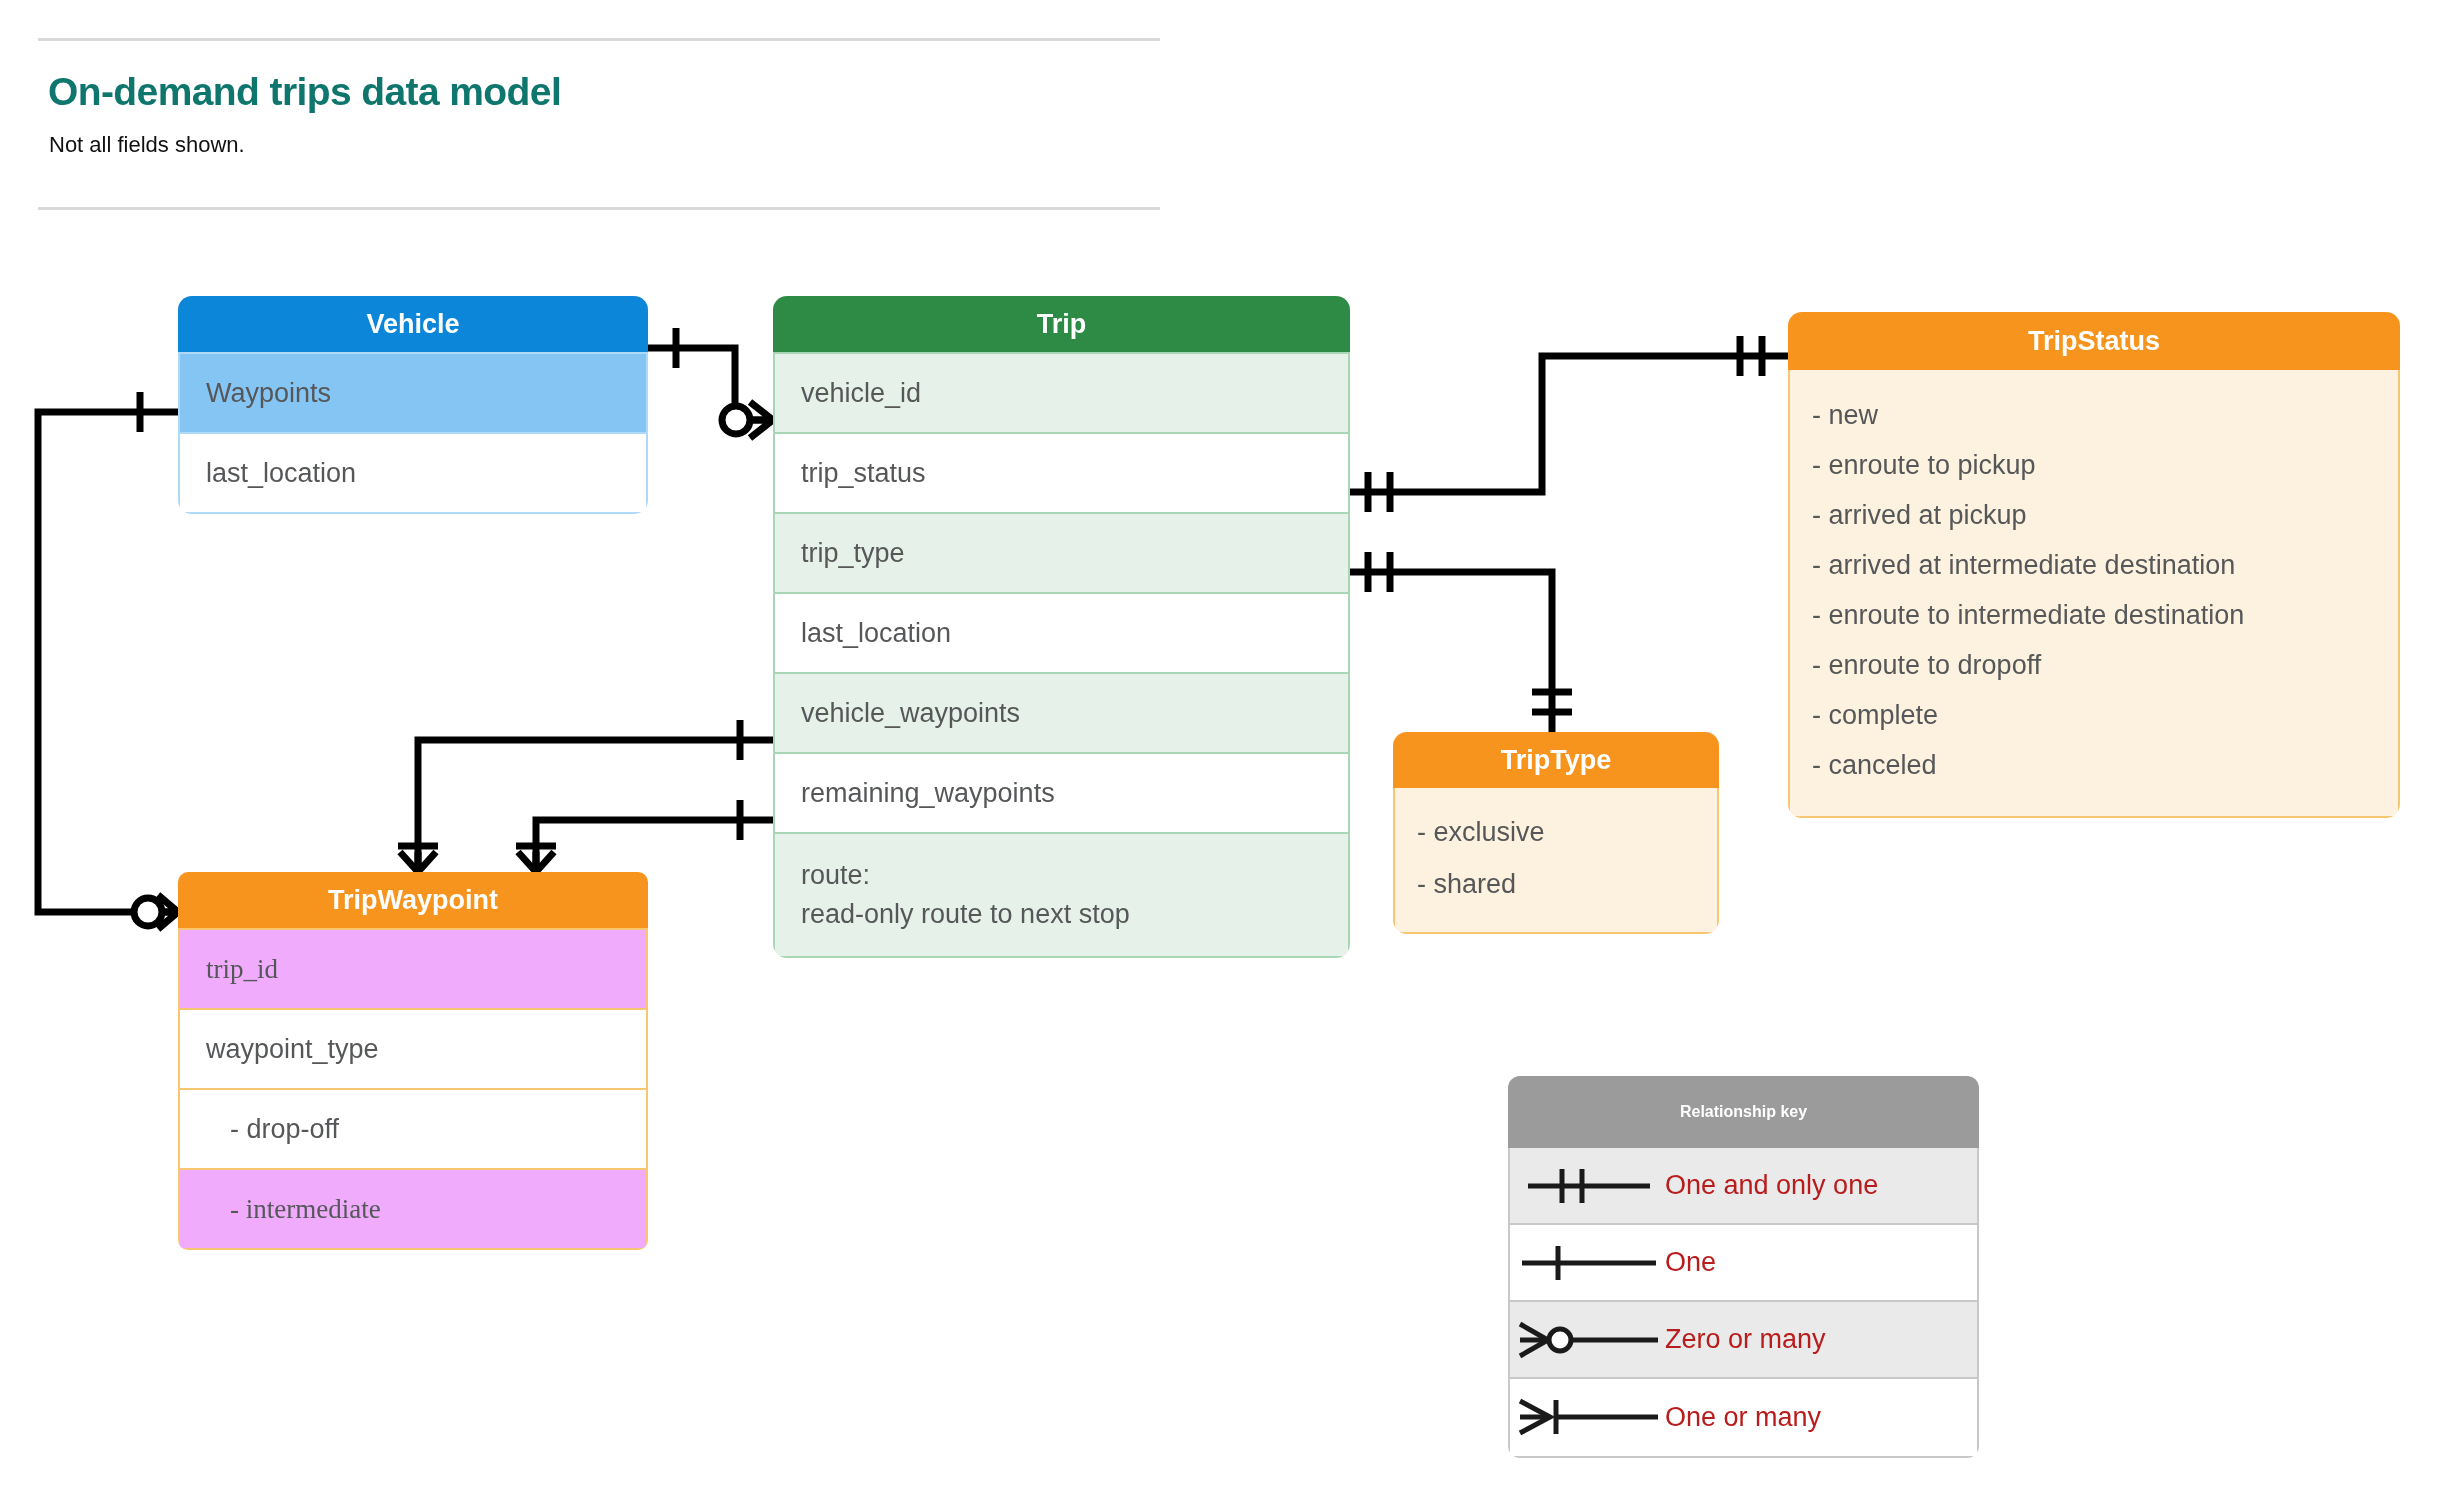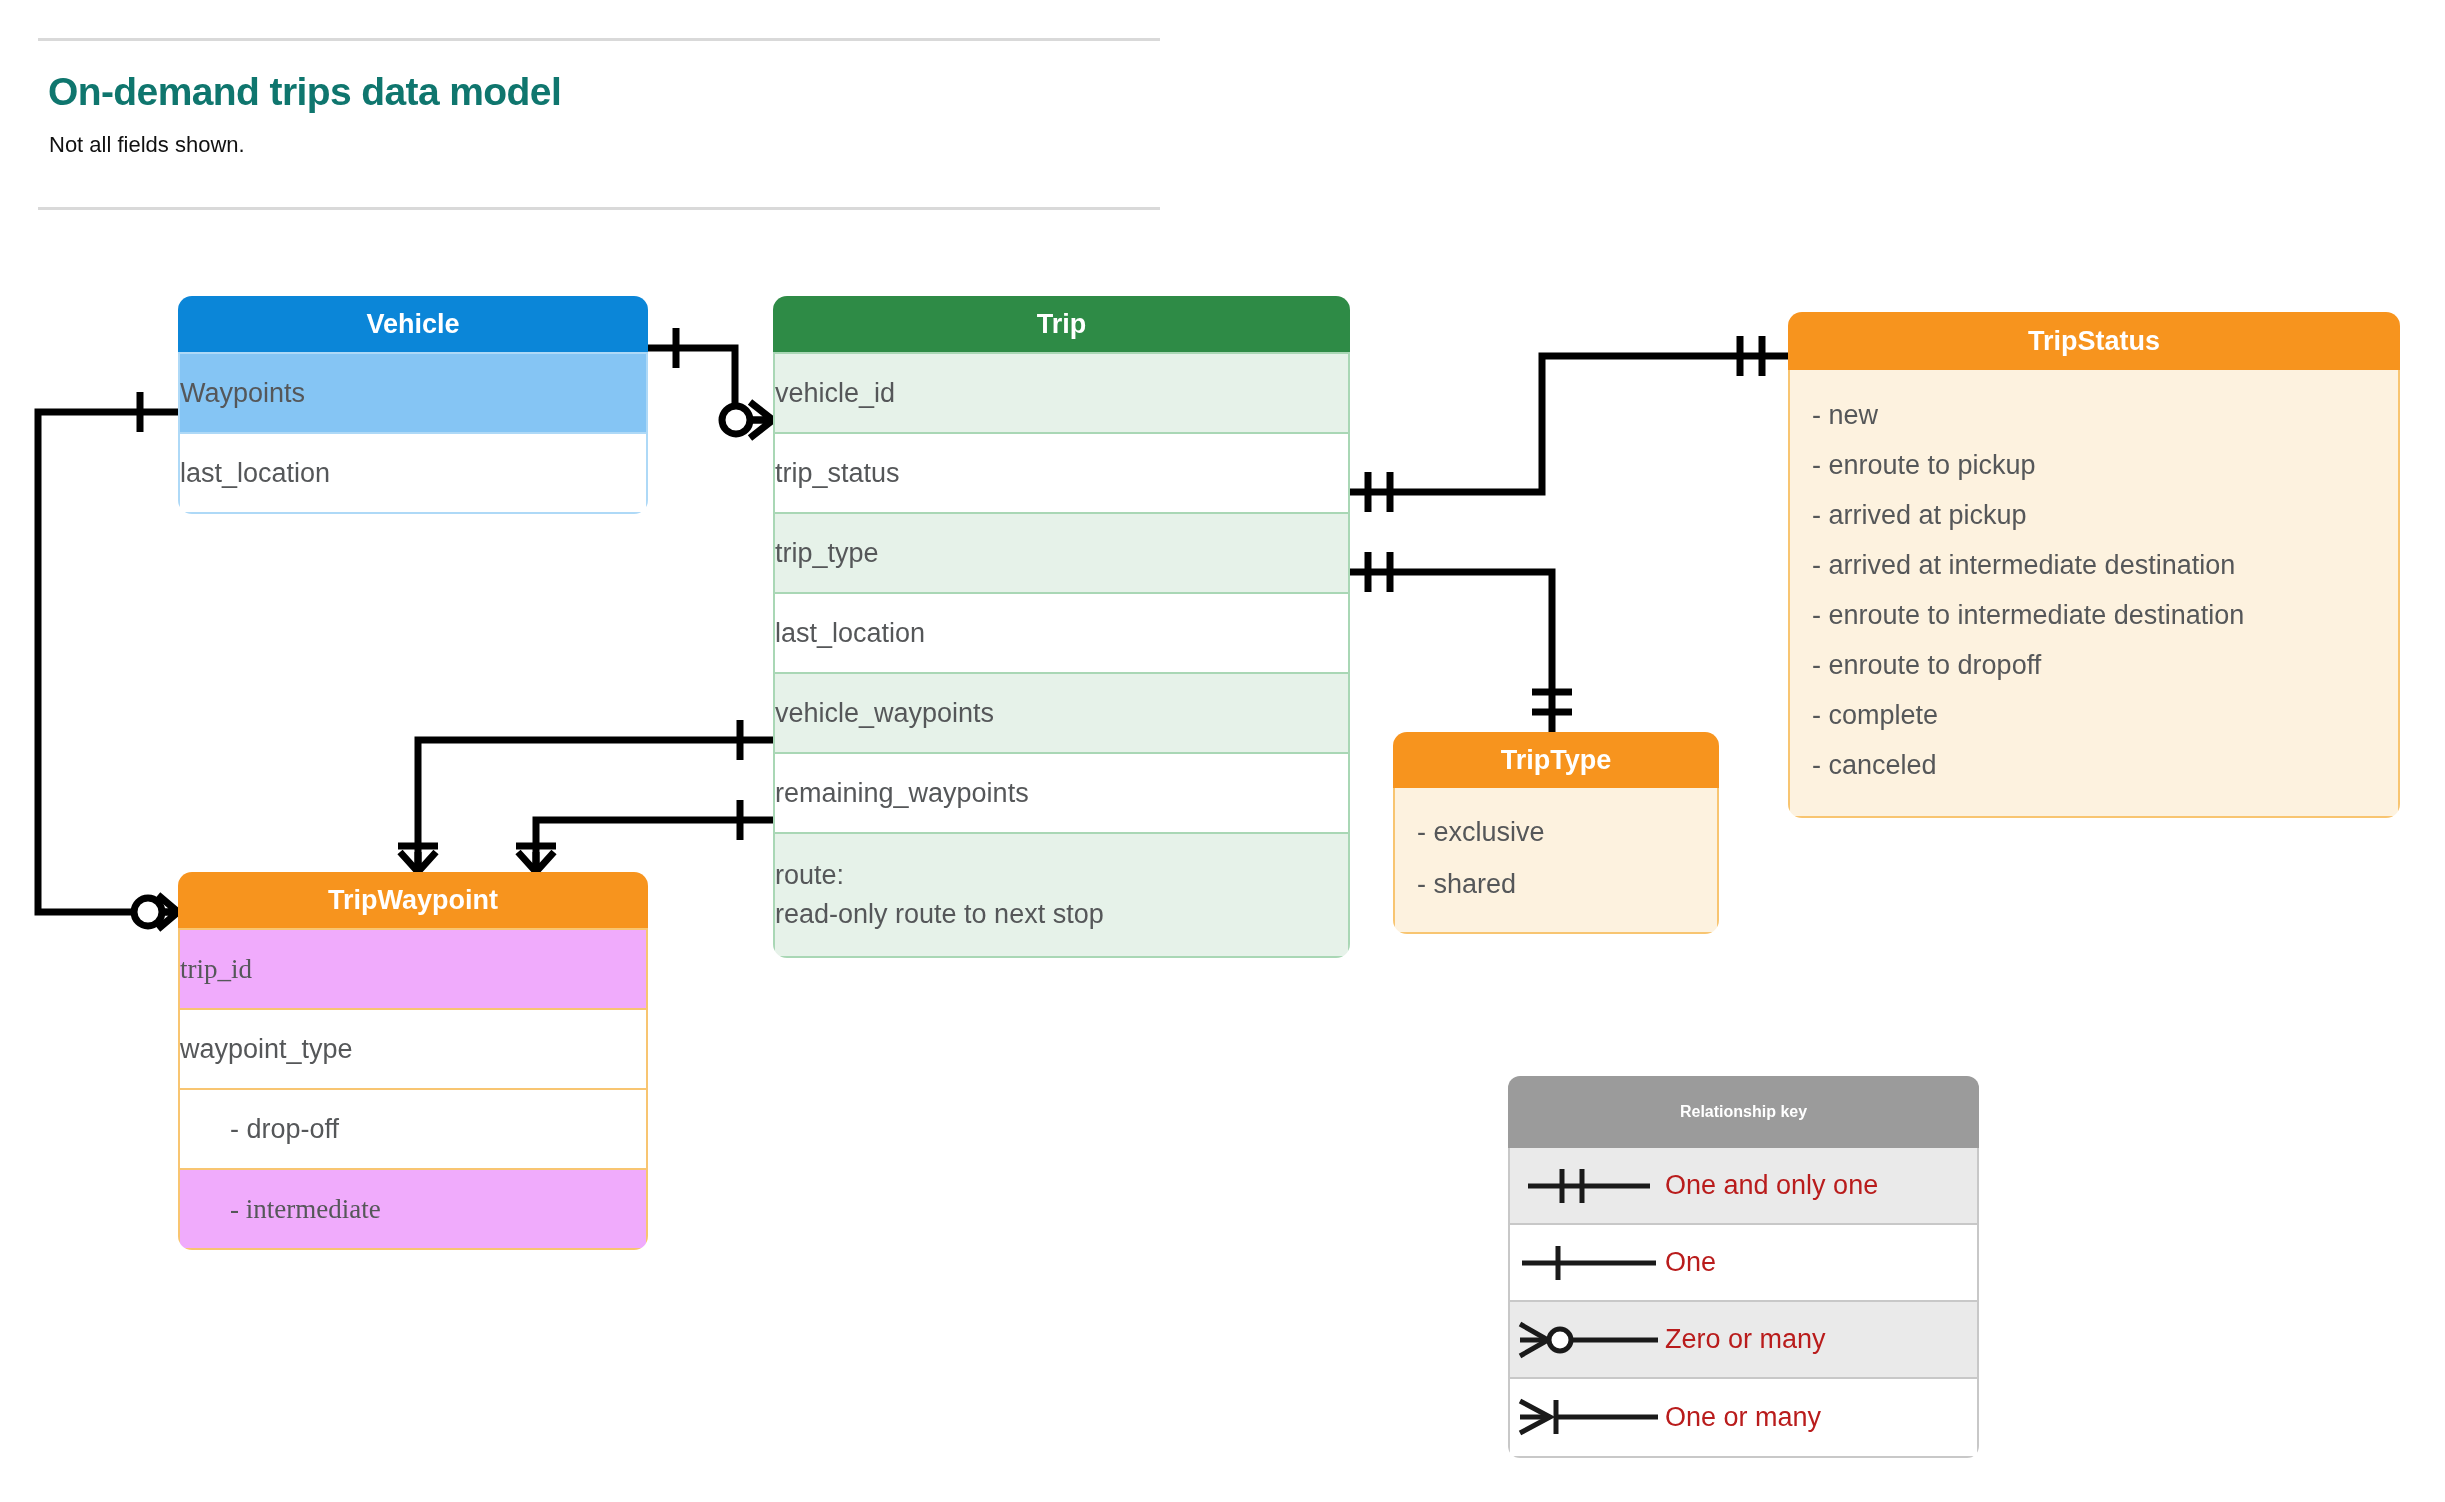--- a/index.html
+++ b/index.html
@@ -31,20 +31,21 @@
   .entity { position: absolute; border-radius: 14px; overflow: hidden; }
   .entity .hdr {
     text-align: center; color: #ffffff; font-weight: 700;
     font-size: 27px; line-height: 1.0;
     display: flex; align-items: center; justify-content: center;
   }
   .entity .body { border-style: solid; border-width: 0 2px 2px 2px; border-radius: 0 0 6px 6px; }
   .row {
     font-size: 27px; color: #555759;
     display: flex; align-items: center;
+    padding-left: 26px;
     border-top: 2px solid transparent;
   }
   .row.multi { display: block; padding-top: 22px; padding-bottom: 22px; line-height: 1.45; }
 
   
   #vehicle { left: 178px; top: 296px; width: 470px; }
   #vehicle .hdr  { background: #0b86d8; height: 56px; }
   #vehicle .body { border-color: #aed9f7; }
   #vehicle .row  { height: 80px; border-top-color: #aed9f7; }
   #vehicle .row.alt  { background: #85c5f4; }
@@ -53,21 +54,21 @@
   
   #trip { left: 773px; top: 296px; width: 577px; }
   #trip .hdr  { background: #2e8b46; height: 56px; }
   #trip .body { border-color: #a9d7b5; }
   #trip .row  { height: 80px; border-top-color: #a9d7b5; }
   #trip .row.alt   { background: #e6f2e9; }
   #trip .row.plain { background: #ffffff; }
   #trip .row.multi { height: auto; min-height: 118px; }
 
   
-  #tripwaypoint { left: 178px; top: 872px; width: 470px; }
+  #tripwaypoint { left: 178px; top: 872px; width: 470px; border-radius: 10px; }
   #tripwaypoint .hdr  { background: #f7941e; height: 56px; }
   #tripwaypoint .body { border-color: #f8c571; }
   #tripwaypoint .row  { height: 80px; border-top-color: #f8c571; }
   #tripwaypoint .row.alt   { background: #f0abfc; font-family: Liberation Serif, serif; }
   #tripwaypoint .row.plain { background: #ffffff; }
   #tripwaypoint .row.indent { padding-left: 50px; }
 
   
   #triptype { left: 1393px; top: 732px; width: 326px; }
   #triptype .hdr  { background: #f7941e; height: 56px; }

